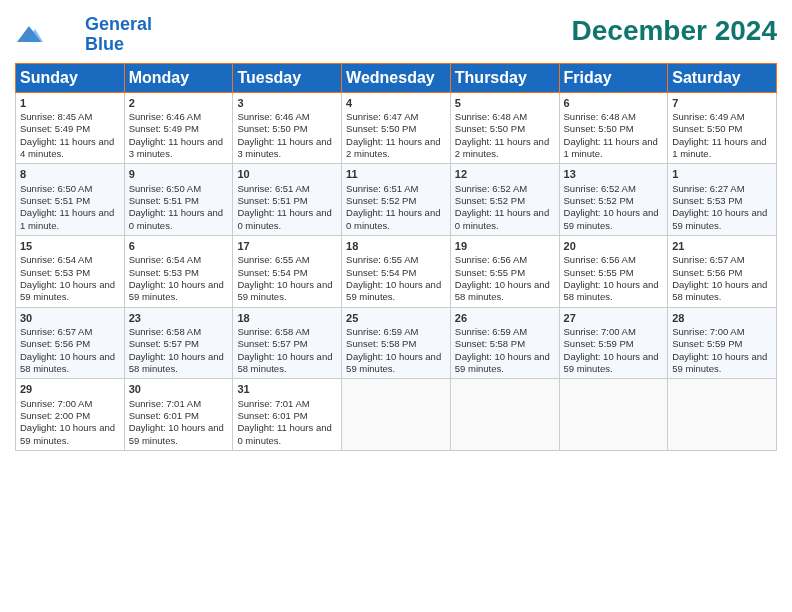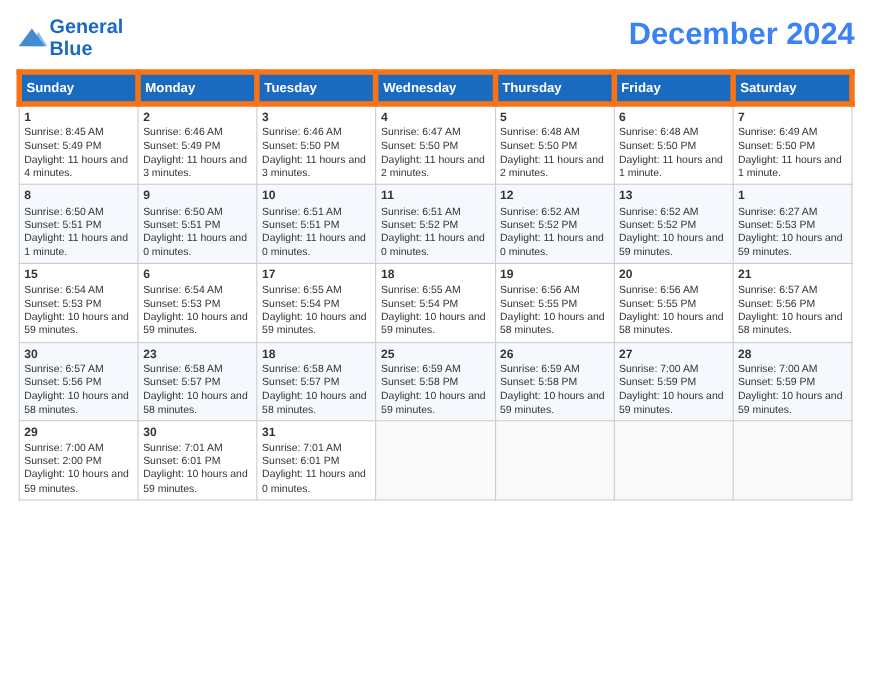--- a/index.html
+++ b/index.html
@@ -16,20 +16,21 @@
     }
     .header {
       display: flex;
       justify-content: space-between;
       align-items: flex-start;
       margin-bottom: 8px;
     }
     .logo {
       display: flex;
       align-items: center;
+      gap: 40px;
     }
     .logo-text {
       font-size: 18px;
       font-weight: bold;
       color: #333;
       line-height: 1.1;
     }
     .logo-text span {
       color: #1a6bbf;
     }
@@ -37,38 +38,38 @@
       width: 28px;
       height: 22px;
       margin-right: 2px;
     }
     .title-block {
       text-align: right;
     }
     .main-title {
       font-size: 28px;
       font-weight: bold;
-      color: #3b82f6;
+      color: #0f766e;
     }
     .subtitle {
       font-size: 14px;
       color: #555;
     }
     .calendar {
       width: 100%;
       border-collapse: collapse;
     }
     .calendar th {
       background: #1a6bbf;
       color: #fff;
-      font-size: 12px;
+      font-size: 16px;
       font-weight: bold;
       padding: 5px 4px;
       text-align: left;
-      border: 5px solid #f97316;
+      border: 1px solid #f97316;
     }
     .calendar td {
       vertical-align: top;
       border: 1px solid #ccc;
       padding: 3px 4px;
       width: calc(100% / 7);
       background: #fff;
       font-size: 9.5px;
       color: #333;
       line-height: 1.3;

